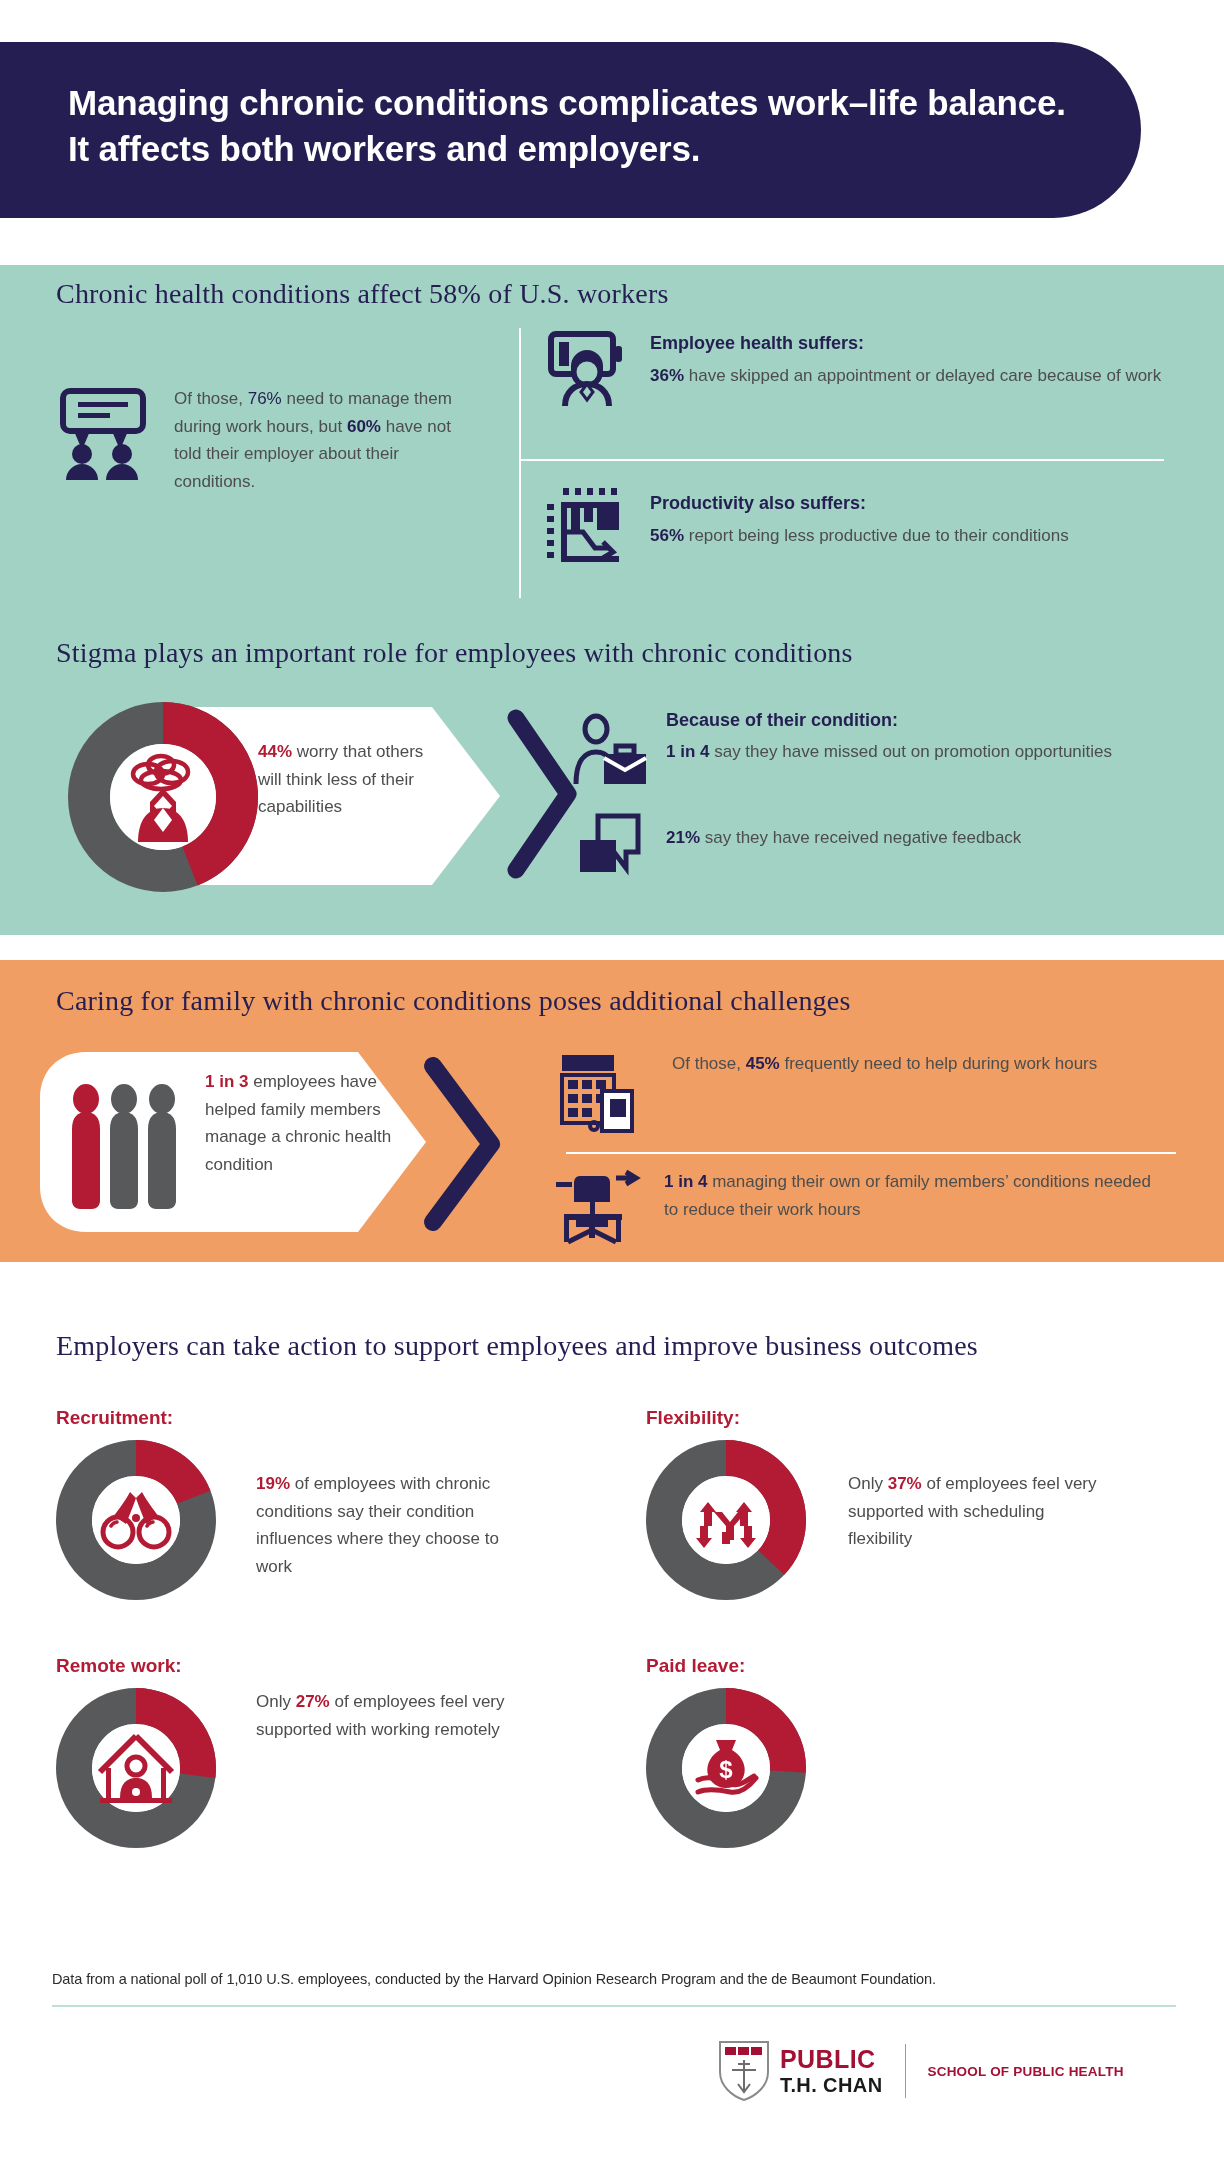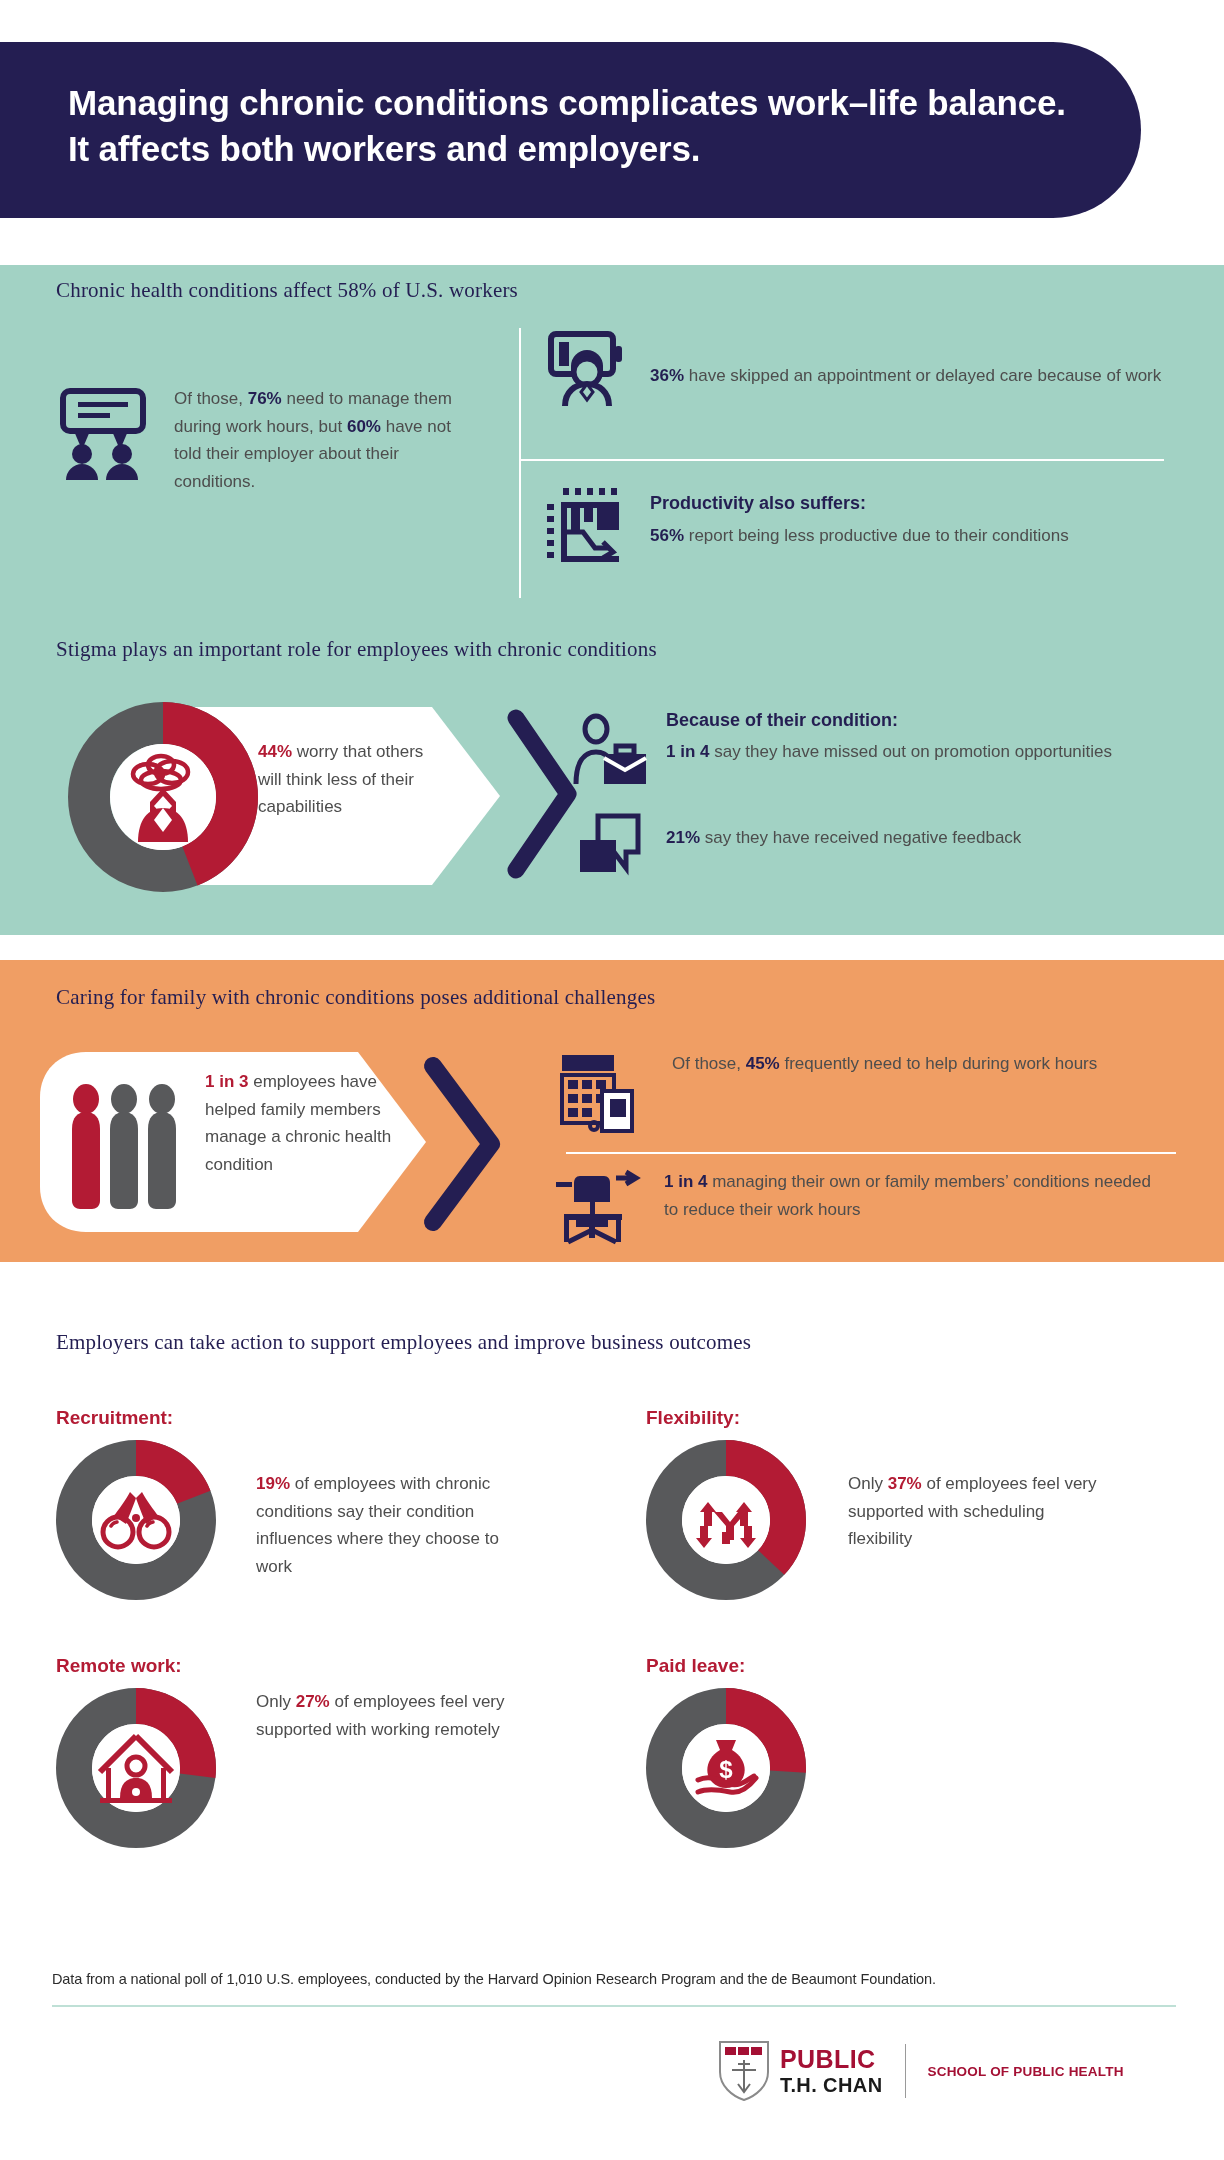--- a/index.html
+++ b/index.html
@@ -45,21 +45,21 @@
     position: absolute;
     left: 0; top: 960px;
     width: 1224px; height: 302px;
     background: #f09e64;
   }
 
   
   .serif-head {
     font-family: "Liberation Serif", serif;
     color: #241e52;
-    font-size: 21px;
+    font-size: 28px;
     font-weight: 400;
     letter-spacing: 0.2px;
   }
 
   
   .body-txt {
     color: #4d4d4d;
     font-size: 17px;
     line-height: 1.62;
   }
@@ -147,35 +147,36 @@
       <rect x="18" y="14" width="50" height="5" fill="#241e52"></rect>
       <rect x="18" y="25" width="32" height="5" fill="#241e52"></rect>
       <path d="M14 43 L30 43 L22 62 Z" fill="#241e52"></path>
       <path d="M52 43 L68 43 L60 62 Z" fill="#241e52"></path>
       <circle cx="22" cy="66" r="10" fill="#241e52"></circle>
       <path d="M6 92 a16 16 0 0 1 32 0 Z" fill="#241e52"></path>
       <circle cx="62" cy="66" r="10" fill="#241e52"></circle>
       <path d="M46 92 a16 16 0 0 1 32 0 Z" fill="#241e52"></path>
     </svg>
   </div>
-  <div class="abs body-txt" style="left:174px; top:385px; width:300px;"><span>Of those, </span><span style="font-weight: 700; color: rgb(36, 30, 82);">76%</span><span> need to manage them during work hours, but </span><span style="font-weight: 700; color: rgb(36, 30, 82);">60%</span><span> have not told their employer about their conditions.</span></div>
+  <div class="abs body-txt" style="left:174px; top:385px; width:300px;"><span>Of those, </span><span style="font-weight: 400; color: rgb(36, 30, 82);">76%</span><span> need to manage them during work hours, but </span><span style="font-weight: 700; color: rgb(36, 30, 82);">60%</span><span> have not told their employer about their conditions.</span></div>
 
   <div class="vrule" style="left:519px; top:328px; height:270px;"></div>
 
   <div class="abs" style="left:547px; top:330px;">
     <svg width="78" height="76" viewBox="0 0 78 76">
       <rect x="4" y="4" width="62" height="40" rx="5" fill="none" stroke="#241e52" stroke-width="6"></rect>
       <rect x="12" y="12" width="10" height="24" fill="#241e52"></rect>
       <rect x="68" y="16" width="7" height="16" rx="3" fill="#241e52"></rect>
       <path d="M24 36 a16 16 0 0 1 32 0 v6 a16 16 0 0 1 -32 0 Z" fill="#241e52"></path>
       <circle cx="40" cy="42" r="13" fill="#a2d2c4" stroke="#241e52" stroke-width="5"></circle>
       <path d="M18 76 C18 62 28 54 40 54 C52 54 62 62 62 76" fill="none" stroke="#241e52" stroke-width="6"></path>
       <path d="M40 54 L34 62 L40 70 L46 62 Z" fill="#a2d2c4" stroke="#241e52" stroke-width="3"></path>
     </svg>
   </div>
+  <div class="abs kicker" style="left:650px; top:330px; width:520px;">Employee health suffers:</div>
   <div class="abs body-txt" style="left:650px; top:362px; width:520px;"><span style="font-weight: 700; color: rgb(36, 30, 82);">36%</span><span> have skipped an appointment or delayed care because of work</span></div>
 
   <div class="hrule" style="left:519px; top:459px; width:645px;"></div>
 
   <div class="abs" style="left:547px; top:488px;">
     <svg width="80" height="78" viewBox="0 0 80 78">
       <g fill="#241e52">
         <rect x="16" y="0" width="6" height="7"></rect>
           <rect x="28" y="0" width="6" height="7"></rect>
         <rect x="40" y="0" width="6" height="7"></rect>

